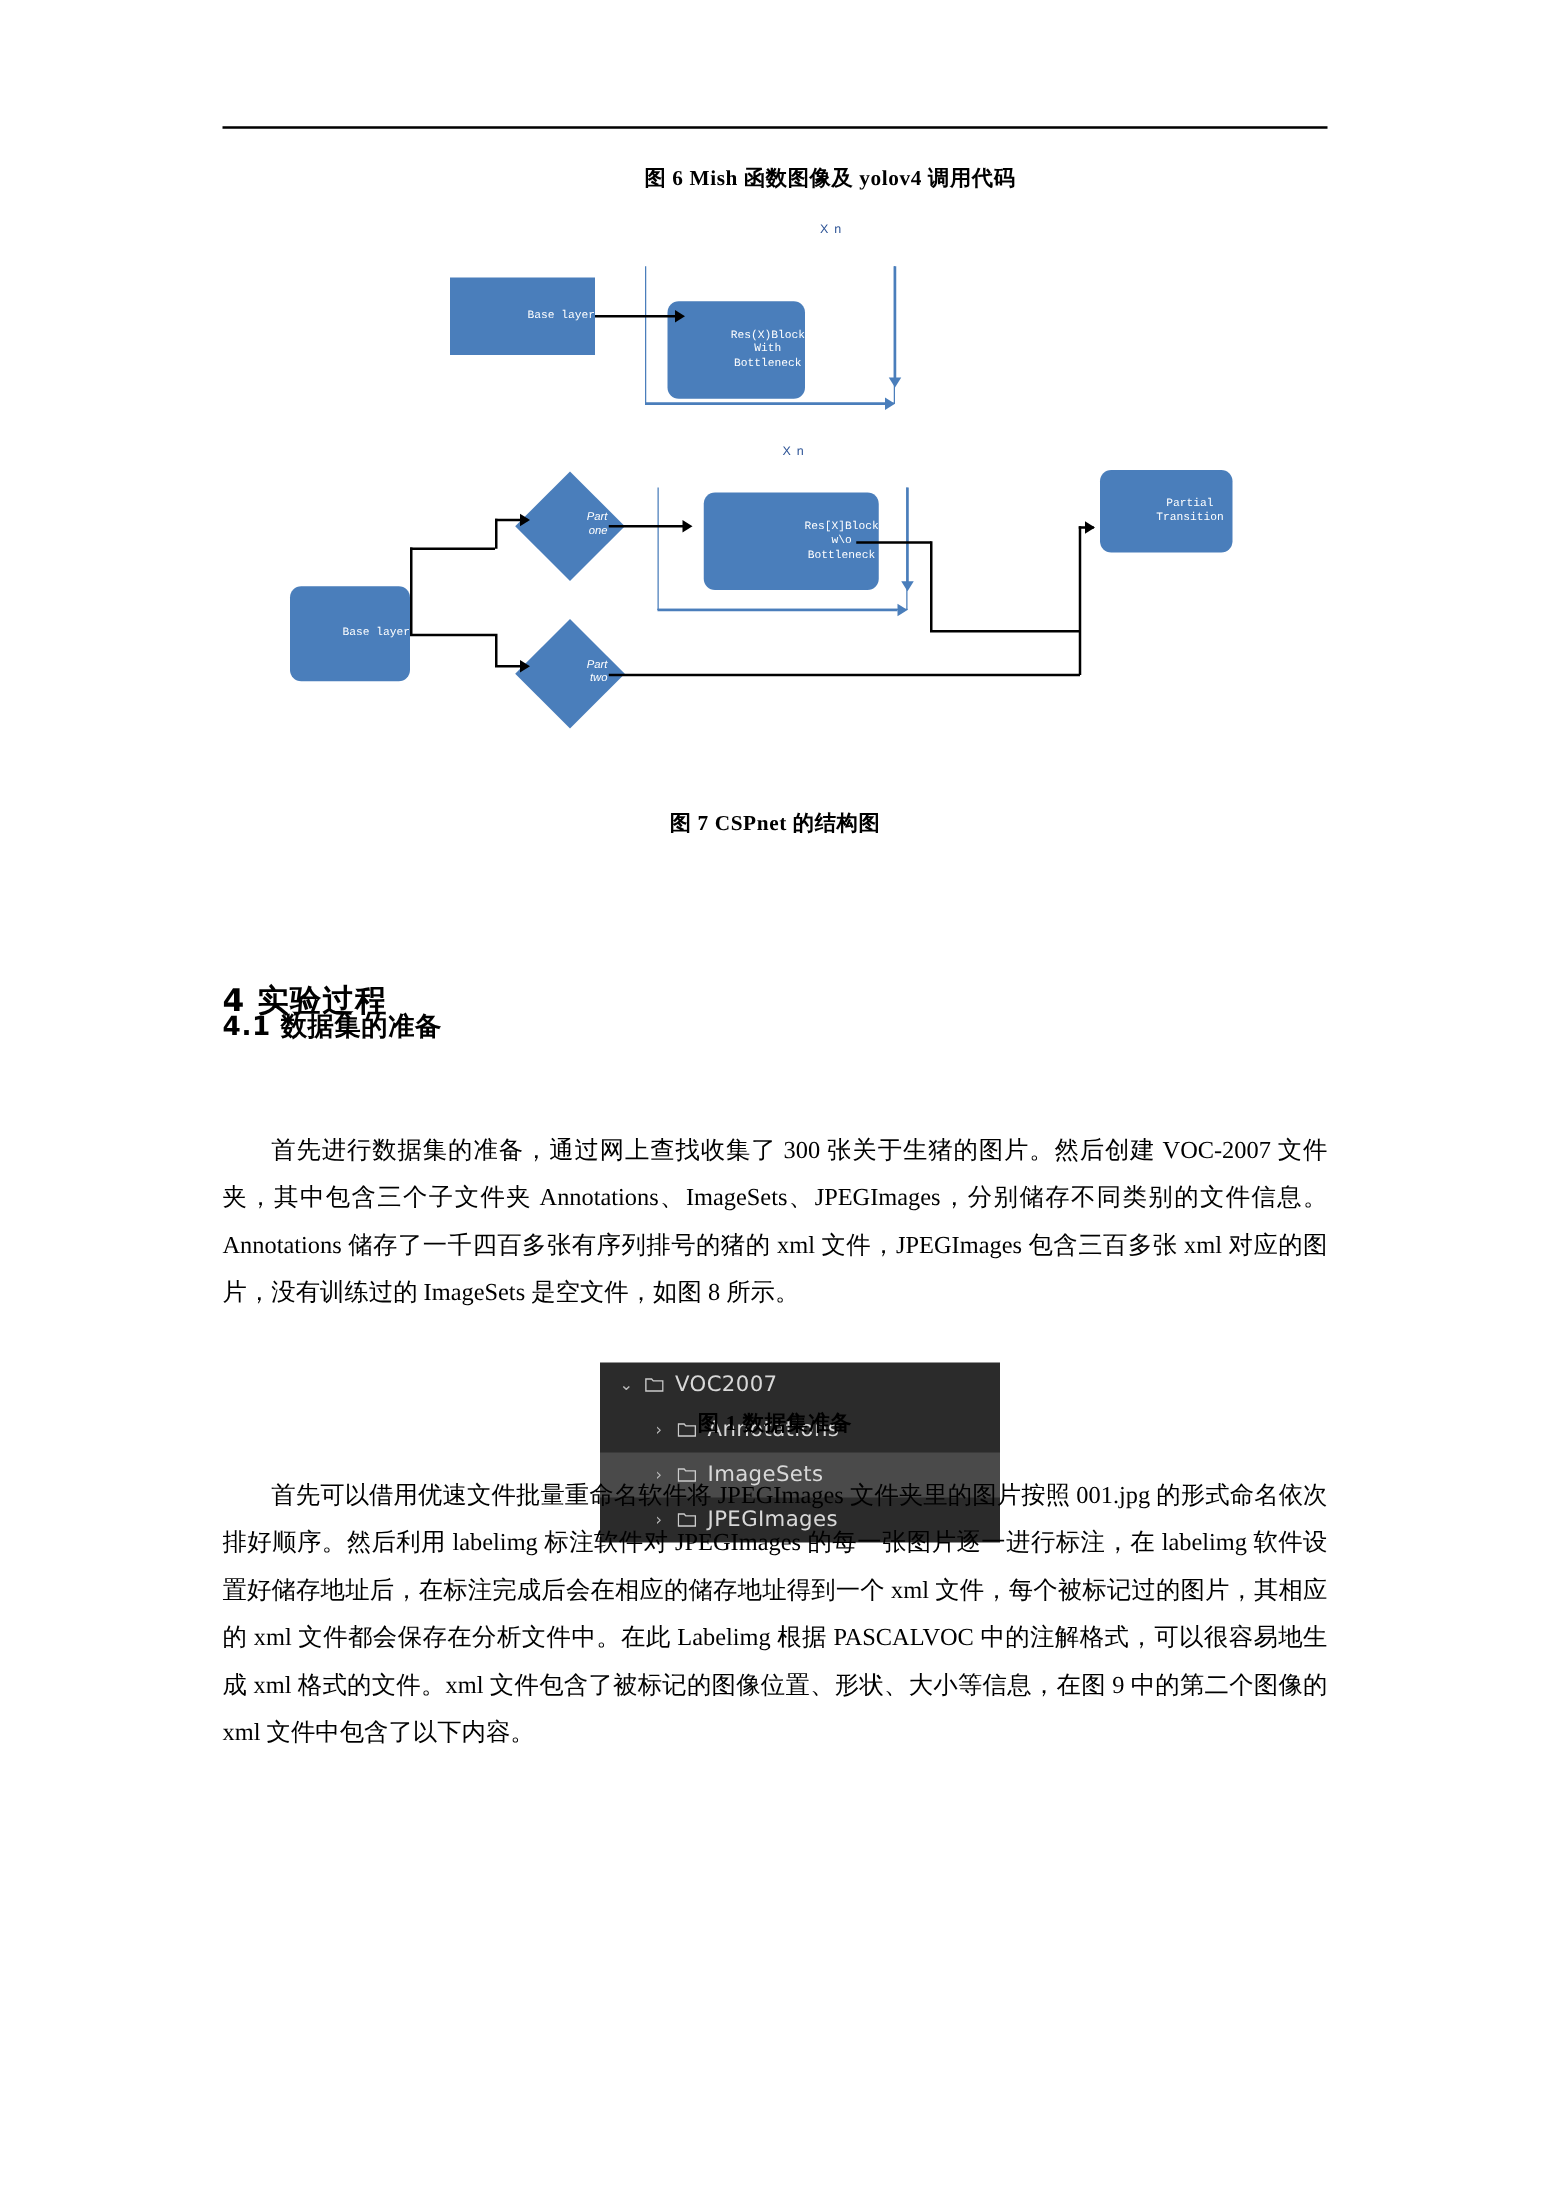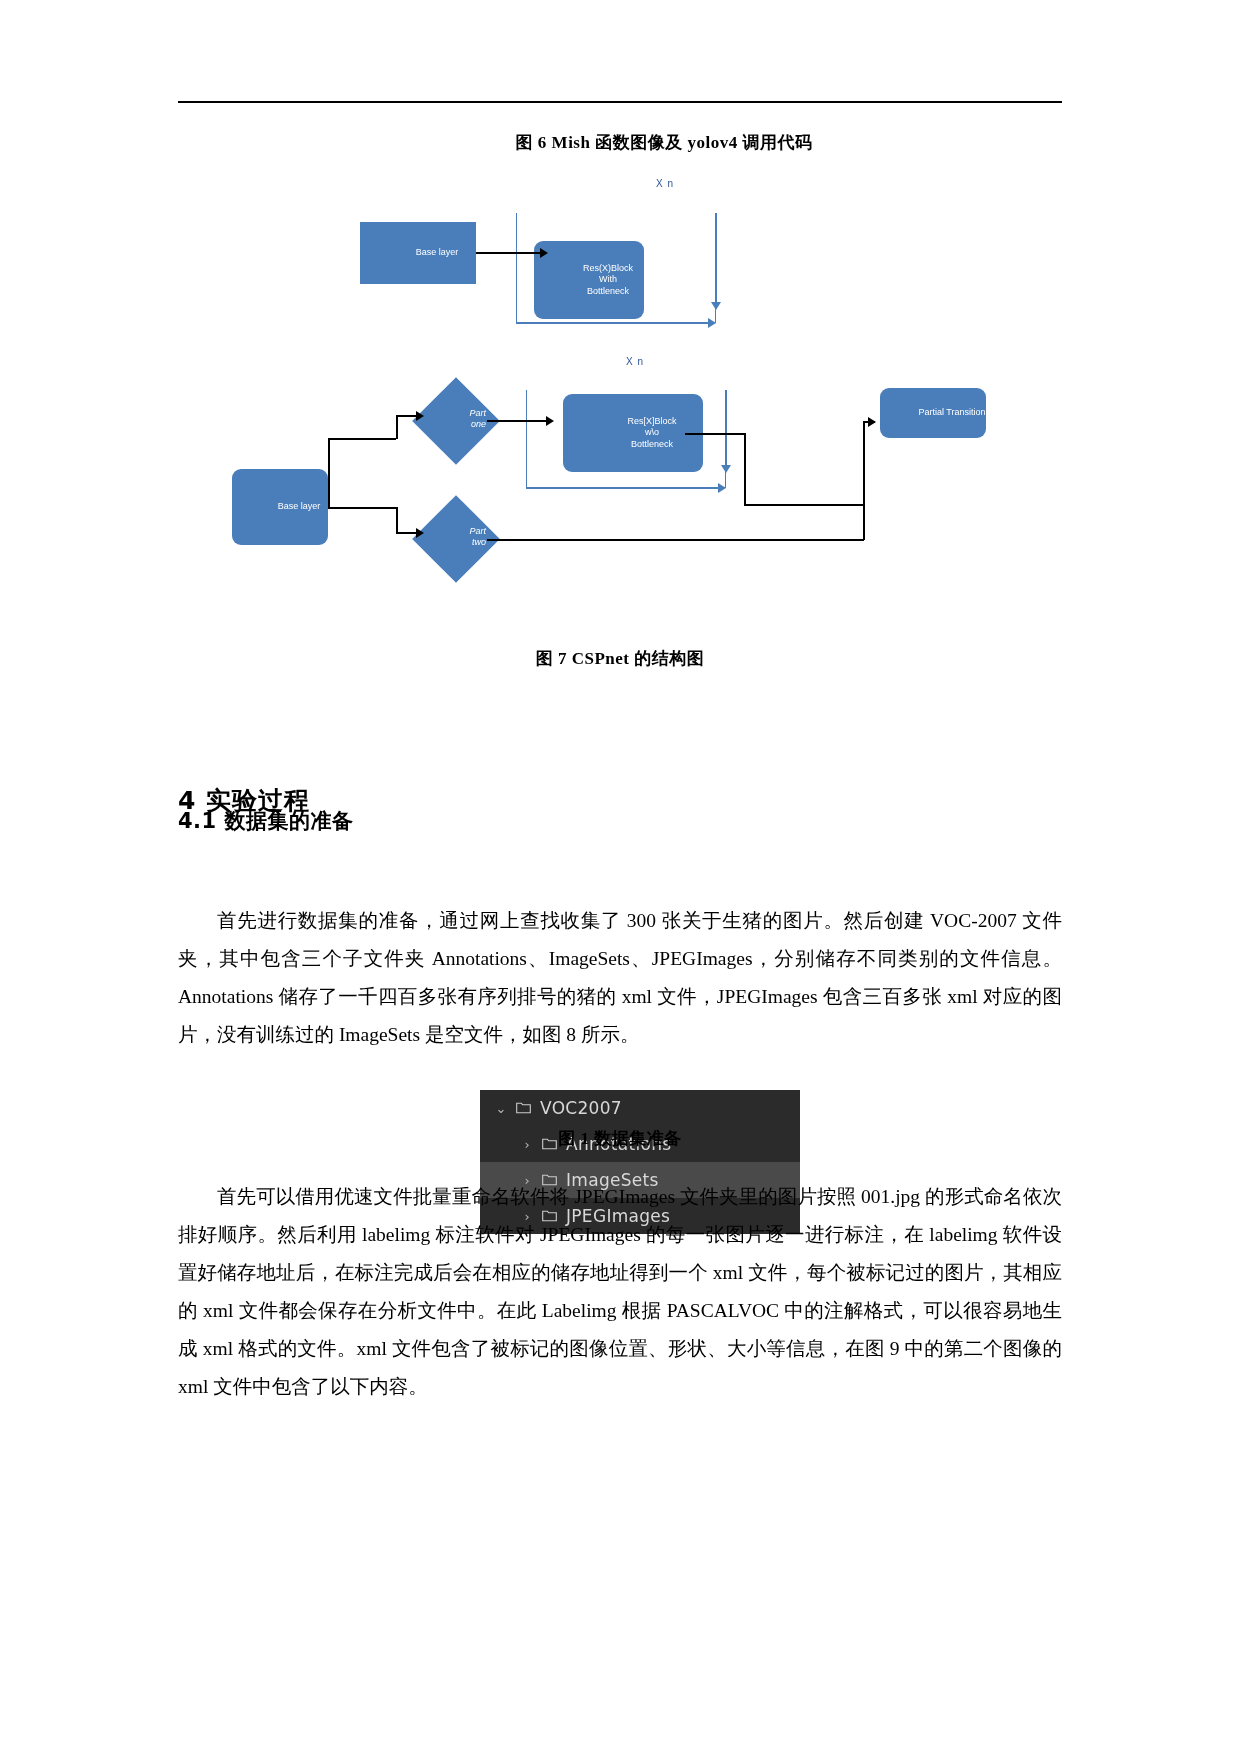--- a/index.html
+++ b/index.html
@@ -44,26 +44,26 @@
     position: absolute;
     left: 178px;
     top: 168px;
     width: 884px;
     height: 440px;
   }
   .dg-box {
     position: absolute;
     background: #4a7ebb;
     color: #ffffff;
-    font-family: Liberation Sans, sans-serif;
+    font-family: Liberation Mono, monospace;
     font-size: 9px;
     line-height: 1.25;
     display: flex;
     align-items: center;
-    justify-content: center;
+    justify-content: flex-end;
     text-align: center;
     box-sizing: border-box;
     padding-left: 38px;
   }
   .dg-rounded { border-radius: 9px; }
   .dg-diamond {
     position: absolute;
     background: #4a7ebb;
     transform: rotate(45deg);
   }
@@ -234,21 +234,21 @@
     <div class="dg-diamond" style="left:247px; top:340px; width:62px; height:62px;"></div>
     <div class="dg-diamond-label" style="left:248px; top:358px; white-space:pre-line;">Part
 two</div>
 
     <div class="dg-box dg-rounded" style="left:385px; top:226px; width:140px; height:78px; white-space:pre-line;">
       <span>Res[X]Block
 w\o
 Bottleneck</span>
     </div>
 
-    <div class="dg-box dg-rounded" style="left:702px; top:220px; width:106px; height:50px;">
+    <div class="dg-box dg-rounded" style="left:702px; top:208px; width:106px; height:66px;">
       <span>Partial Transition</span>
     </div>
 
     <div class="dg-line" style="left:150px; top:270px; width:1.5px; height:70px;"></div>
     <div class="dg-line" style="left:150px; top:270px; width:68px; height:1.5px;"></div>
     <div class="dg-line" style="left:150px; top:339px; width:68px; height:1.5px;"></div>
     <div class="dg-line" style="left:218px; top:247px; width:1.5px; height:24px;"></div>
     <div class="dg-line" style="left:218px; top:339px; width:1.5px; height:26px;"></div>
     <div class="dg-line" style="left:218px; top:247px; width:26px; height:1.5px;"></div>
     <div class="dg-line" style="left:218px; top:364px; width:26px; height:1.5px;"></div>

